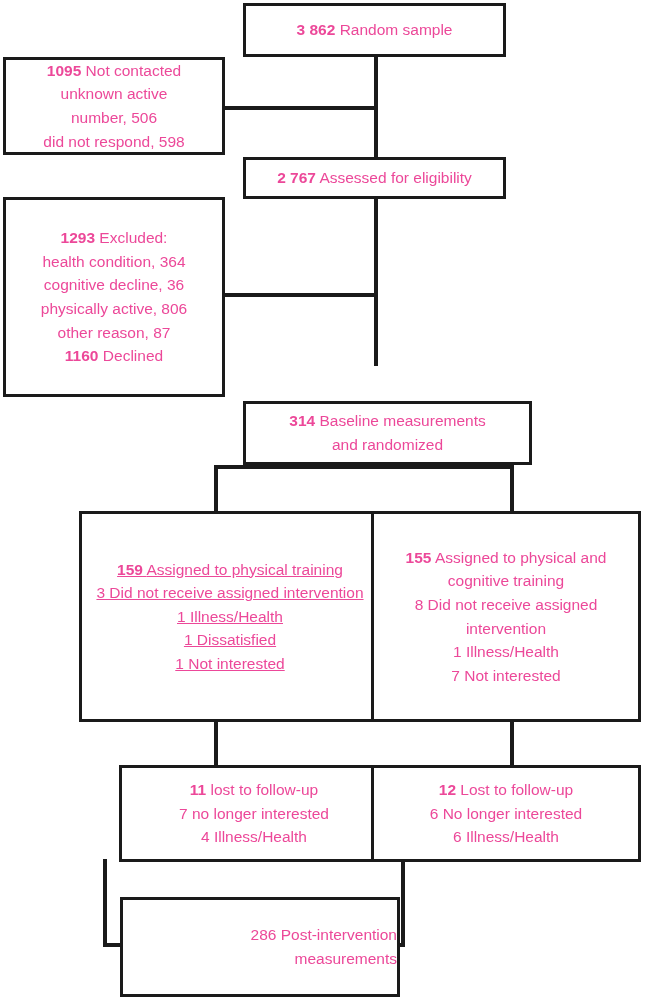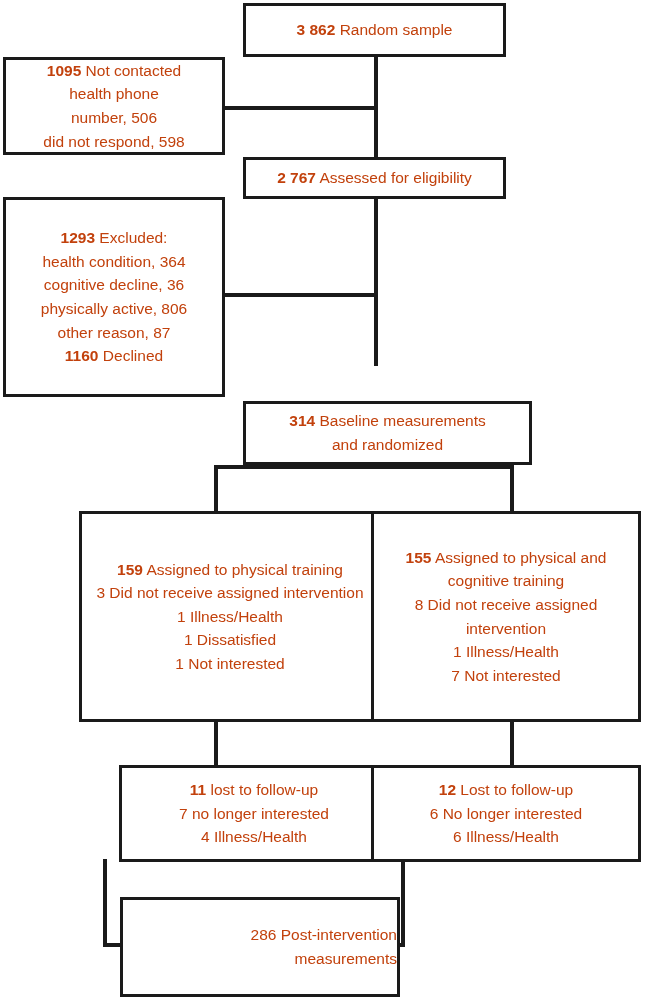--- a/index.html
+++ b/index.html
@@ -20,21 +20,21 @@
   .node {
     position: absolute;
     box-sizing: border-box;
     border: 3px solid #1a1a1a;
     background: #ffffff;
     display: flex;
     flex-direction: column;
     align-items: center;
     justify-content: center;
     text-align: center;
-    color: #c2410c;
+    color: #ec4899;
     font-size: 15.5px;
     line-height: 1.52;
     z-index: 3;
   }
   .node .line {
     display: block;
     white-space: nowrap;
   }
   .node .line.wrap {
     white-space: normal;
@@ -75,21 +75,21 @@
   <div class="conn hline" style="left:103px; top:943px; width:32px;"></div>
   <div class="conn vline" style="left:401px; top:859px; height:88px;"></div>
   <div class="conn hline" style="left:372px; top:943px; width:33px;"></div>
 
   <div class="node" style="left:243px; top:3px; width:263px; height:54px;">
     <span class="line"><b>3 862</b> <span>Random sample</span></span>
   </div>
 
   <div class="node" style="left:3px; top:57px; width:222px; height:98px;">
     <span class="line"><b>1095</b> <span>Not contacted</span></span>
-    <span class="line">health phone</span>
+    <span class="line">unknown active</span>
     <span class="line">number, 506</span>
     <span class="line">did not respond, 598</span>
   </div>
 
   <div class="node" style="left:243px; top:157px; width:263px; height:42px;">
     <span class="line"><b>2 767</b> <span>Assessed for eligibility</span></span>
   </div>
 
   <div class="node" style="left:3px; top:197px; width:222px; height:200px;">
     <span class="line"><b>1293</b> <span>Excluded:</span></span>
@@ -98,21 +98,21 @@
     <span class="line">physically active, 806</span>
     <span class="line">other reason, 87</span>
     <span class="line"><b>1160</b> <span>Declined</span></span>
   </div>
 
   <div class="node" style="left:243px; top:365px; width:289px; height:64px;margin-top:36px;">
     <span class="line"><b>314</b> <span>Baseline measurements</span></span>
     <span class="line">and randomized</span>
   </div>
 
-  <div class="node" style="left:79px; top:511px; width:302px; height:211px; padding:0 14px;">
+  <div class="node" style="left:79px; top:511px; width:302px; height:211px; padding:0 14px;text-decoration:underline;">
     <span class="line"><b>159</b> <span>Assigned to physical training</span></span>
     <span class="line wrap">3 Did not receive assigned intervention</span>
     <span class="line">1 Illness/Health</span>
     <span class="line">1 Dissatisfied</span>
     <span class="line">1 Not interested</span>
   </div>
 
   <div class="node" style="left:371px; top:511px; width:270px; height:211px; padding:8px 14px;">
     <span class="line"><b>155</b> <span>Assigned to physical and</span></span>
     <span class="line">cognitive training</span>

